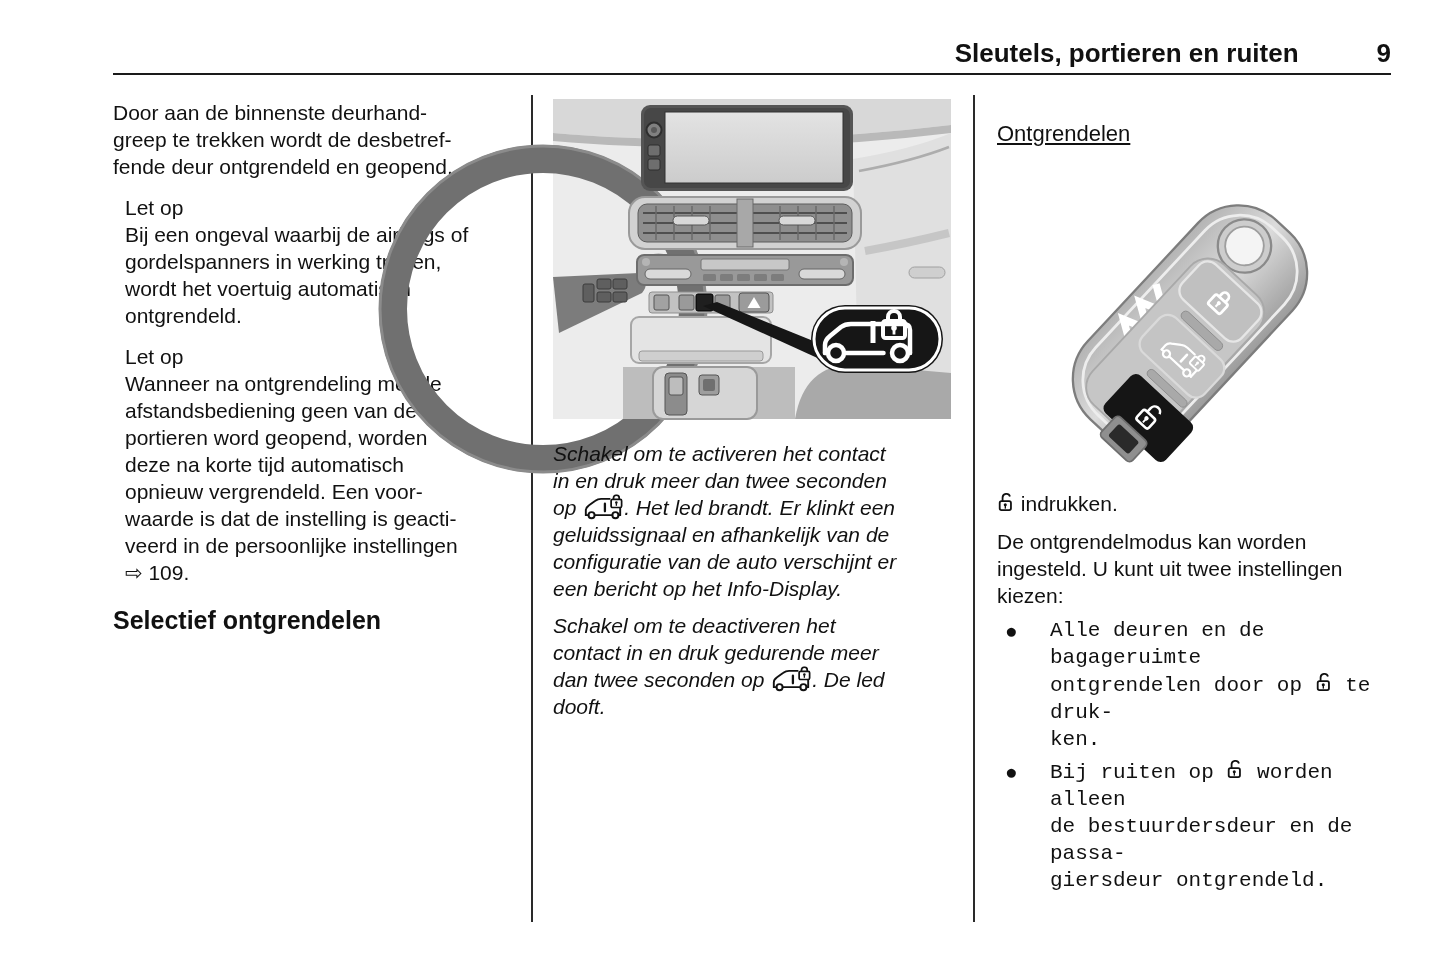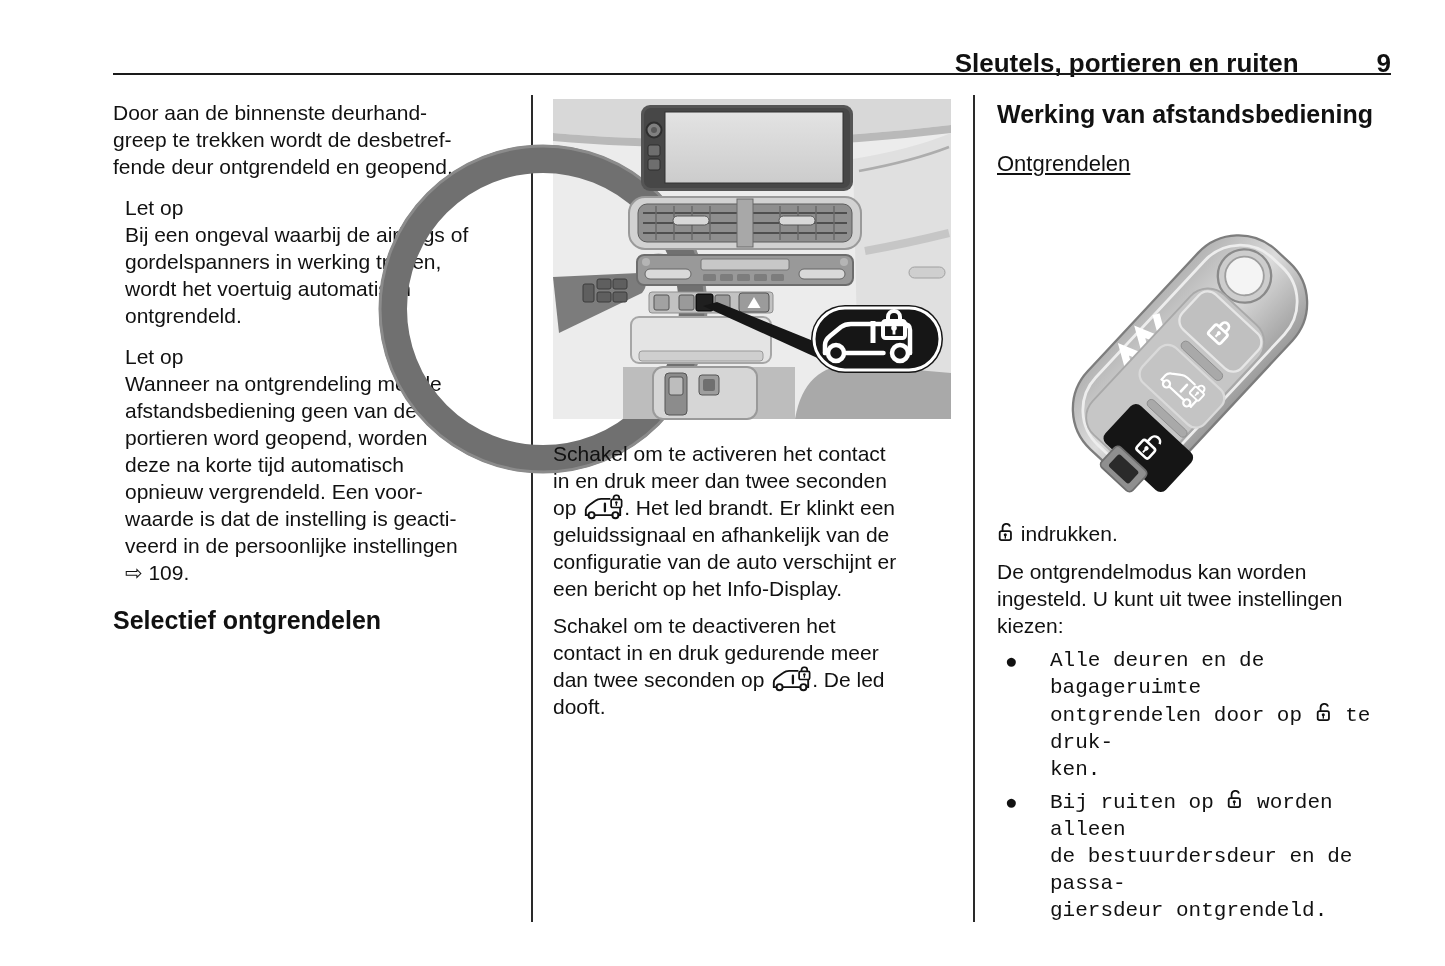--- a/index.html
+++ b/index.html
@@ -1,26 +1,26 @@
 <!DOCTYPE html>
 <html><head>
 <meta charset="utf-8">
 <style>
   html,body{margin:0;padding:0;background:#fff;}
   .page{position:relative;width:1445px;height:966px;background:#ffffff;overflow:hidden;
         font-family:"Liberation Sans",sans-serif;color:#111;}
-  .hdr{position:absolute;top:48px;left:113px;width:1278px;display:flex;justify-content:flex-end;
+  .hdr{position:absolute;top:38px;left:113px;width:1278px;display:flex;justify-content:flex-end;
        align-items:baseline;font-weight:bold;font-size:26px;white-space:pre;}
   .hdr .pgnum{margin-left:78px;}
   .hrule{position:absolute;top:73px;left:113px;width:1278px;height:2px;background:#1a1a1a;}
   .vline{position:absolute;top:95px;height:827px;width:2px;background:#2a2a2a;}
   .v1{left:531px;} .v2{left:973px;}
   .col{position:absolute;top:99px;}
   .col1{left:113px;width:414px;}
-  .col2{left:553px;width:400px;}
+  .col2{left:553px;width:400px;font-style:italic;}
   .col3{left:997px;width:400px;}
   .body{font-size:21px;line-height:27px;margin:0;white-space:pre-line;}
   .note{padding-left:12px;margin-top:14px;}
   h2{font-size:25px;line-height:30px;margin:0;font-weight:bold;white-space:nowrap;}
   h3{font-size:22px;line-height:28px;margin:0;font-weight:normal;white-space:nowrap;text-decoration:underline;}
   .col1 h2{margin-top:19px;}
   .col1 .p2{margin-top:13px;}
   .fig-dash{margin:0;width:398px;height:320px;}
   .col2 .p1{margin-top:21px;}
   .col2 .p2{margin-top:10px;}
@@ -227,21 +227,20 @@
 een bericht op het Info-Display.</span></p>
     <p class="body p2"><span>Schakel om te deactiveren het
 contact in en druk gedurende meer
 dan twee seconden op </span><svg class="ic ic-vanlock" viewBox="0 0 44 28">
           <use href="#sym-vanlock"></use>
         </svg><span>. De led
 dooft.</span></p>
   </section>
 
   <section class="col col3">
-    <h2>Werking van afstandsbediening</h2>
     <h3>Ontgrendelen</h3>
     <figure class="fig-fob">
       <svg viewBox="0 0 312 300" width="312" height="300">
         <defs>
           <linearGradient id="gFob" x1="0" y1="0" x2="1" y2="0">
             <stop offset="0" stop-color="#b4b4b4"></stop>
               <stop offset="0.45" stop-color="#dcdcdc"></stop>
               <stop offset="1" stop-color="#9c9c9c"></stop>
           </linearGradient>
         </defs>

